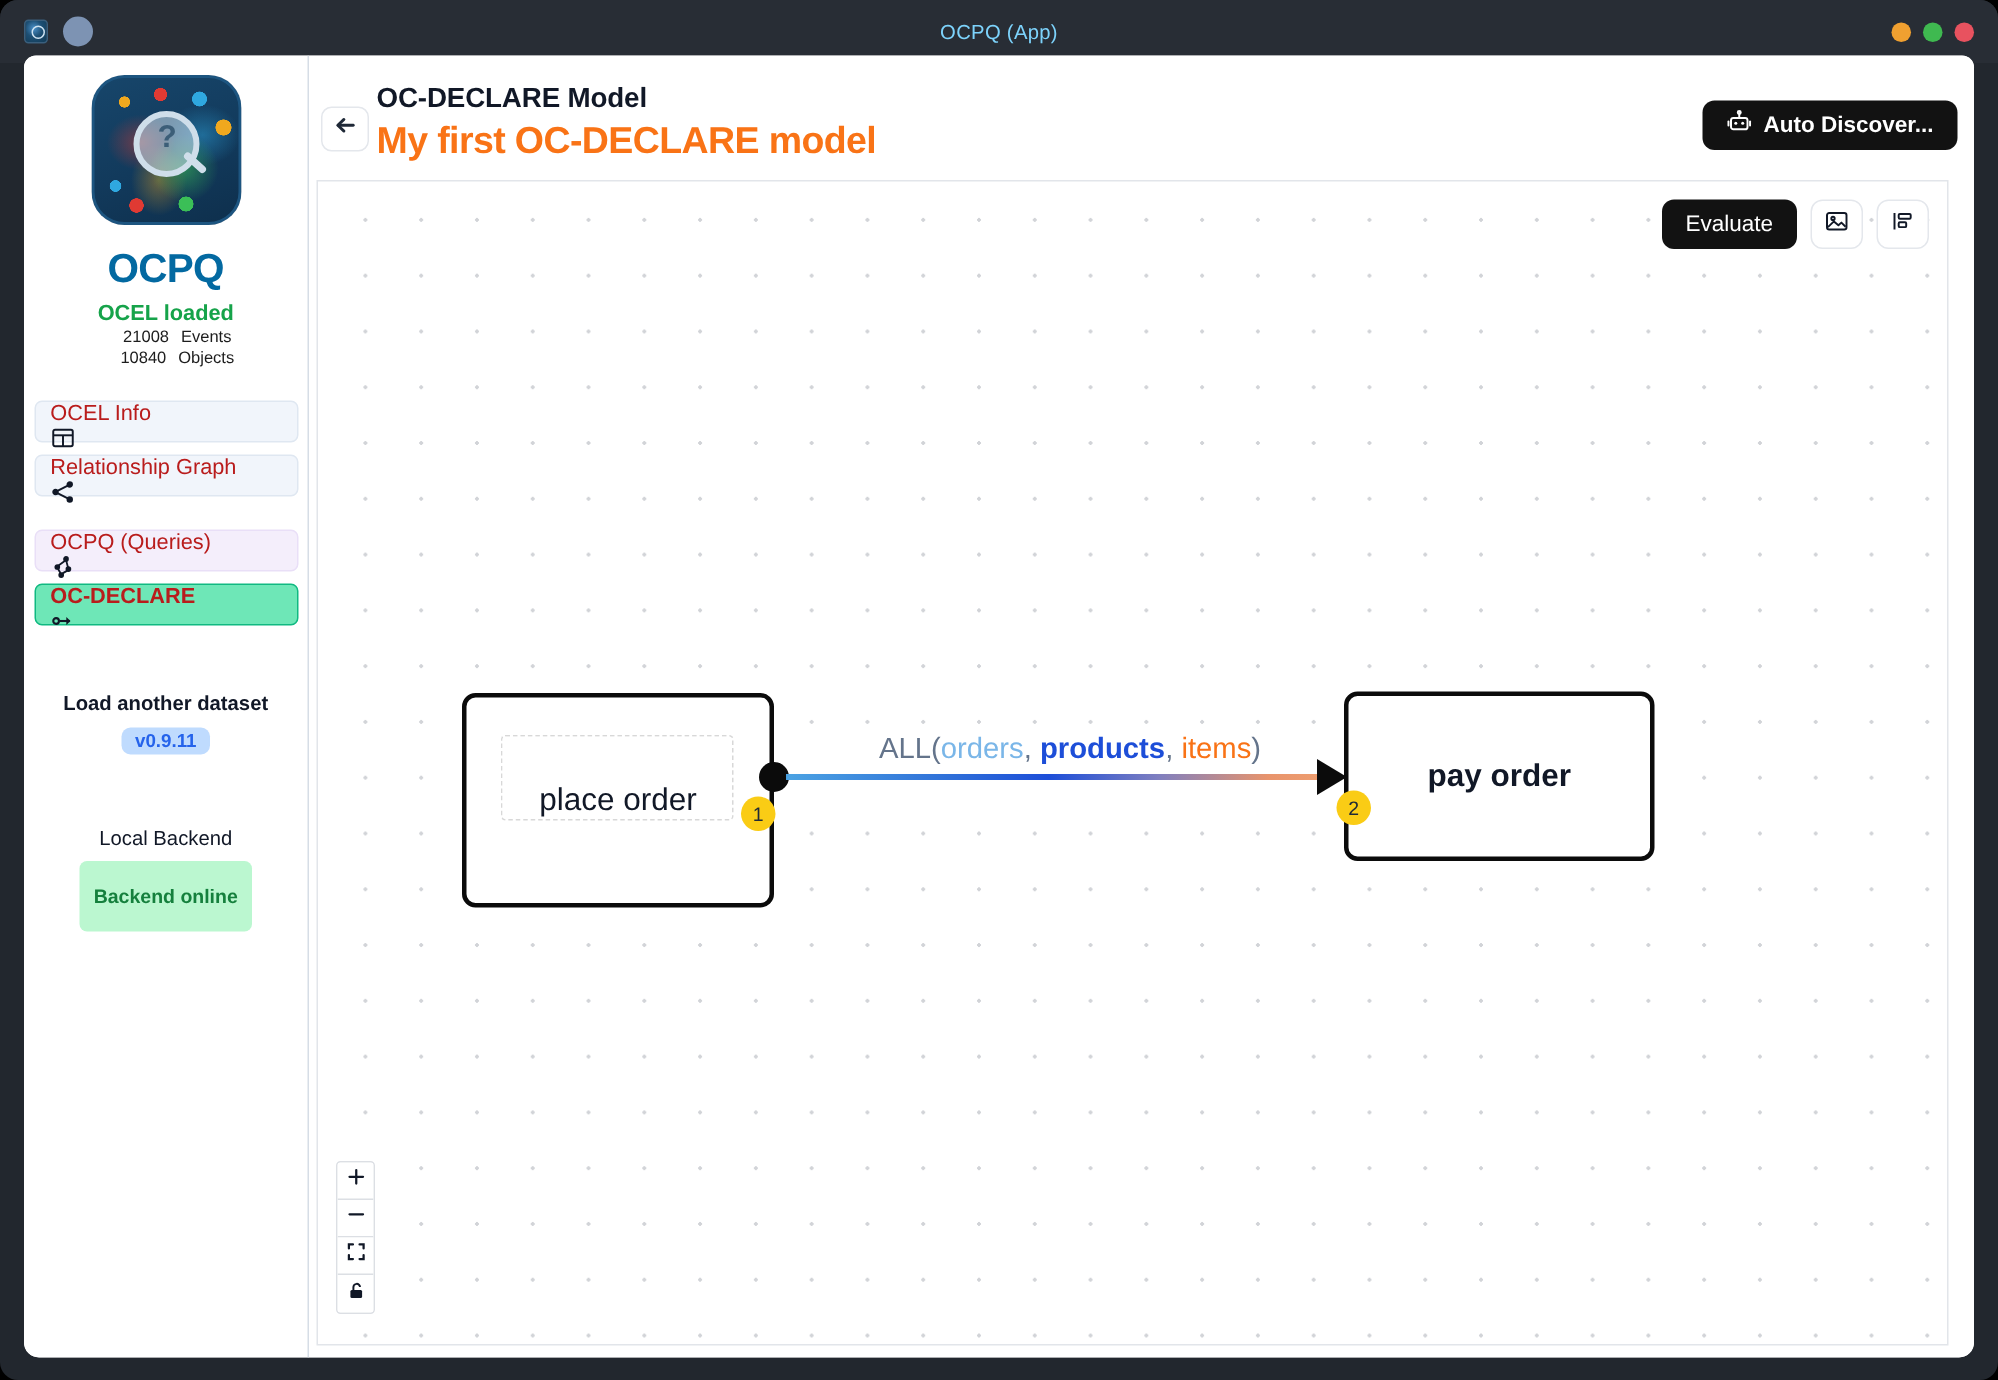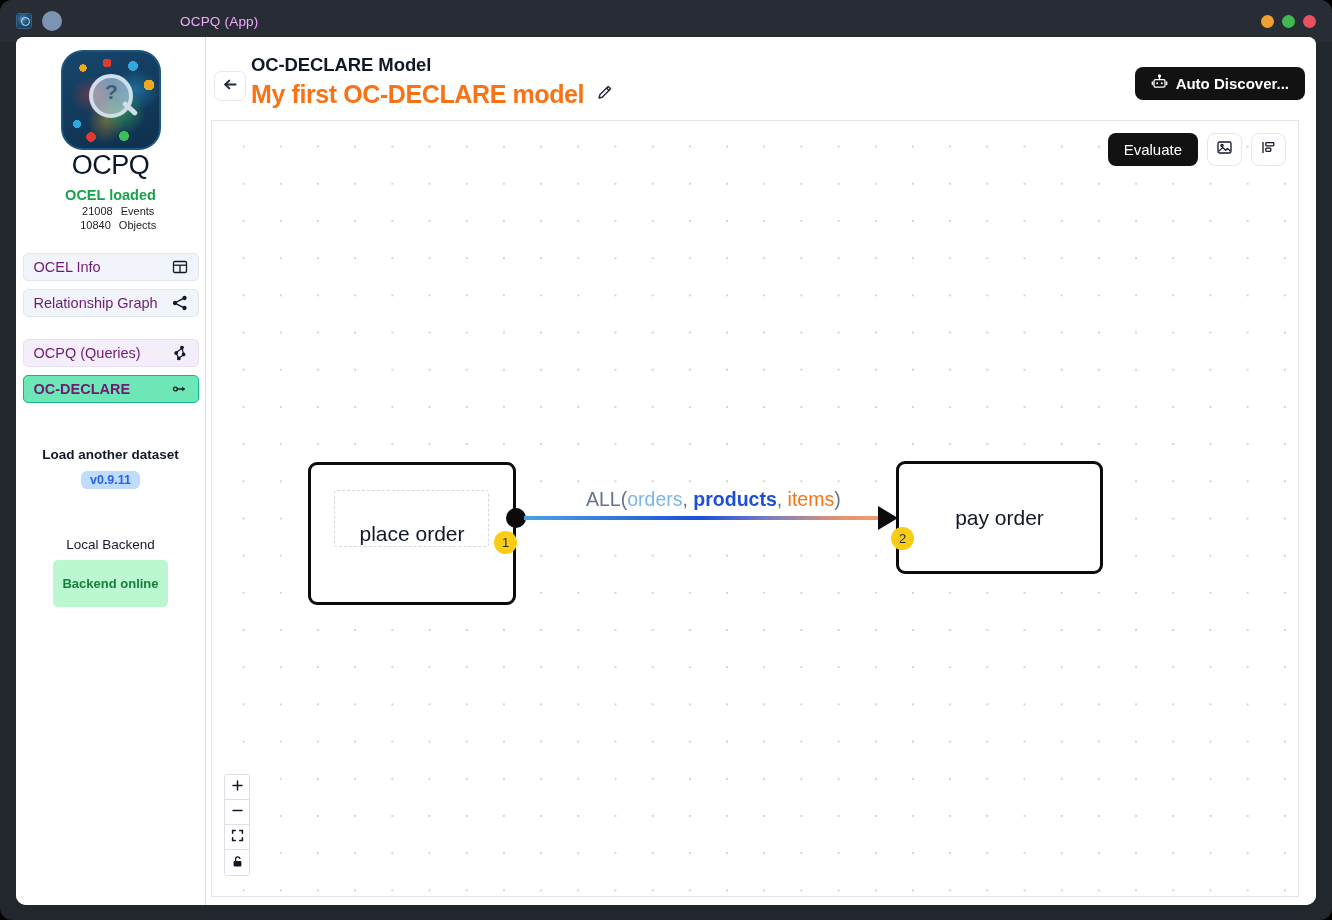--- a/index.html
+++ b/index.html
@@ -32,22 +32,22 @@
     border: 1px solid #3a5f7d;
     position: relative;
   }
   .tb-appicon::after {
     content: ""; position: absolute; left: 4px; top: 3px;
     width: 7px; height: 7px; border-radius: 50%;
     border: 1.4px solid #cfe3f2;
   }
   .tb-oval { width: 20px; height: 20px; border-radius: 50%; background: #7d93b3; }
   .tb-title {
-    flex: 1; 
-    color: #f0abfc; font-size: 13.5px; letter-spacing: .2px;
+    flex: 1; text-align: center;
+    color: #7dd3fc; font-size: 13.5px; letter-spacing: .2px;
   }
   .tb-right { width: 180px; display: flex; justify-content: flex-end; align-items: center; gap: 8px; padding-right: 16px; }
   .dot { width: 13px; height: 13px; border-radius: 50%; }
 
   
   .app {
     position: absolute;
     left: 16px; top: 37px;
     width: 1300px; height: 868px;
     background: #ffffff;
@@ -95,36 +95,37 @@
     background: #cfdeea; border-radius: 3px;
     transform: rotate(42deg);
   }
   .logo-q {
     position: absolute; left: 38px; top: 28px;
     width: 26px; height: 28px; line-height: 28px;
     text-align: center; color: #3c5e78;
     font-size: 21px; font-weight: bold; z-index: 3;
   }
   .brand {
-    margin-top: 0; font-size: 27px; font-weight: normal;
-    color: #0f172a; letter-spacing: -.5px;
+    margin-top: 14px; font-size: 27px; font-weight: bold;
+    color: #0369a1; letter-spacing: -.5px;
   }
   .ocel-loaded { margin-top: 6px; font-size: 14.5px; font-weight: bold; color: #16a34a; }
   .stat-row { font-size: 11px; color: #1d1d1d; margin-top: 2px; display: flex; gap: 8px; align-items: flex-end; }
   .stat-num { min-width: 46px; text-align: right; }
 
   .nav-btn {
     width: 176px; height: 28px; margin-top: 8px;
     background: #f1f5fb;
     border: 1px solid #dfe7f1;
     border-radius: 5px;
-    display: flex; align-items: center; justify-content: space-between;
+    display: flex; justify-content: space-between;
     padding: 0 10px;
-    font-size: 14.5px; color: #701a75;
+    font-size: 14.5px; color: #b91c1c;
     cursor: pointer;
+    flex-direction: column;
   }
   .nav-btn.gap-top { margin-top: 22px; }
   .nav-btn.purple { background: #f4eefb; border-color: #e9dff7; }
   .nav-btn.active {
     background: #6ee7b7; border: 1.6px solid #10b981;
     font-weight: bold;
   }
   .nav-ico { width: 16px; height: 16px; display: block; }
 
   .load-another { margin-top: 44px; font-size: 13.5px; font-weight: bold; color: #111827; }
@@ -146,21 +147,21 @@
   .header { position: absolute; left: 0; top: 0; width: 100%; height: 83px; }
   .back-btn {
     position: absolute; left: 8px; top: 34px;
     width: 32px; height: 30px;
     background: #fff; border: 1px solid #e4e7ec; border-radius: 7px;
     display: flex; align-items: center; justify-content: center;
     cursor: pointer;
   }
   .title-block { position: absolute; left: 45px; top: 17px; }
   .title-small { font-size: 18.5px; font-weight: bold; color: #111827; letter-spacing: -.1px; }
-  .title-row { display: flex; align-items: center; gap: 12px; margin-top: 4px; }
+  .title-row { display: flex; align-items: center; gap: 12px; margin-top: 4px; flex-direction: column; }
   .title-big {
     font-size: 25px; font-weight: bold; color: #f97316;
     letter-spacing: -.4px;
   }
   .pencil-btn { cursor: pointer; display: flex; align-items: center; }
 
   .auto-discover {
     position: absolute; right: 11px; top: 30px;
     height: 33px; padding: 0 16px;
     background: #121212; color: #ffffff;
@@ -419,21 +420,21 @@
         <div class="port-dot" style="left:294px; top:387px;"></div>
         <div class="badge" style="left:282px; top:410px;">1</div>
 
         <div class="edge-line" style="left:312px; top:395px; width:365px;"></div>
         <div class="arrow-head" style="left:666px; top:385px;"></div>
 
         <div class="edge-label" style="left:374px; top:367px;">
           <span>ALL</span><span>(</span><span class="obj-orders">orders</span><span>, </span><span class="obj-products">products</span><span>, </span><span class="obj-items">items</span><span>)</span>
         </div>
 
-        <div class="node" style="left:684px; top:340px; width:207px; height:113px;">
+        <div class="node" style="left:684px; top:340px; width:207px; height:113px;font-weight:bold;">
           <span class="node-label">pay order</span>
         </div>
         <div class="badge" style="left:679px; top:406px;">2</div>
 
         <div class="zoom-controls">
           <div class="zc-btn">
             <span>
               <svg width="13" height="13" viewBox="0 0 13 13" stroke="#111827" stroke-width="1.5" stroke-linecap="round">
                 <line x1="6.5" y1="2" x2="6.5" y2="11"></line>
                   <line x1="2" y1="6.5" x2="11" y2="6.5"></line>

